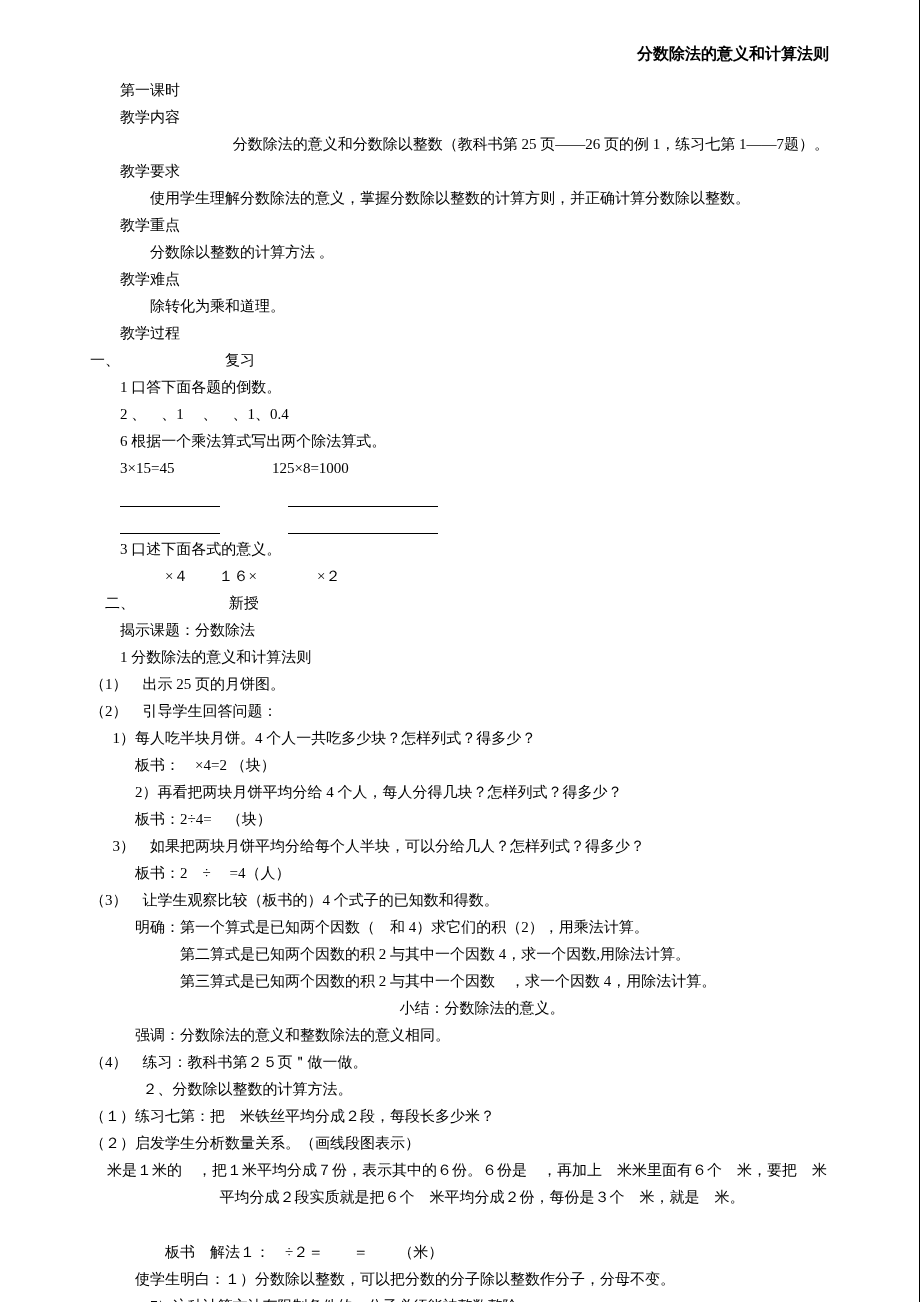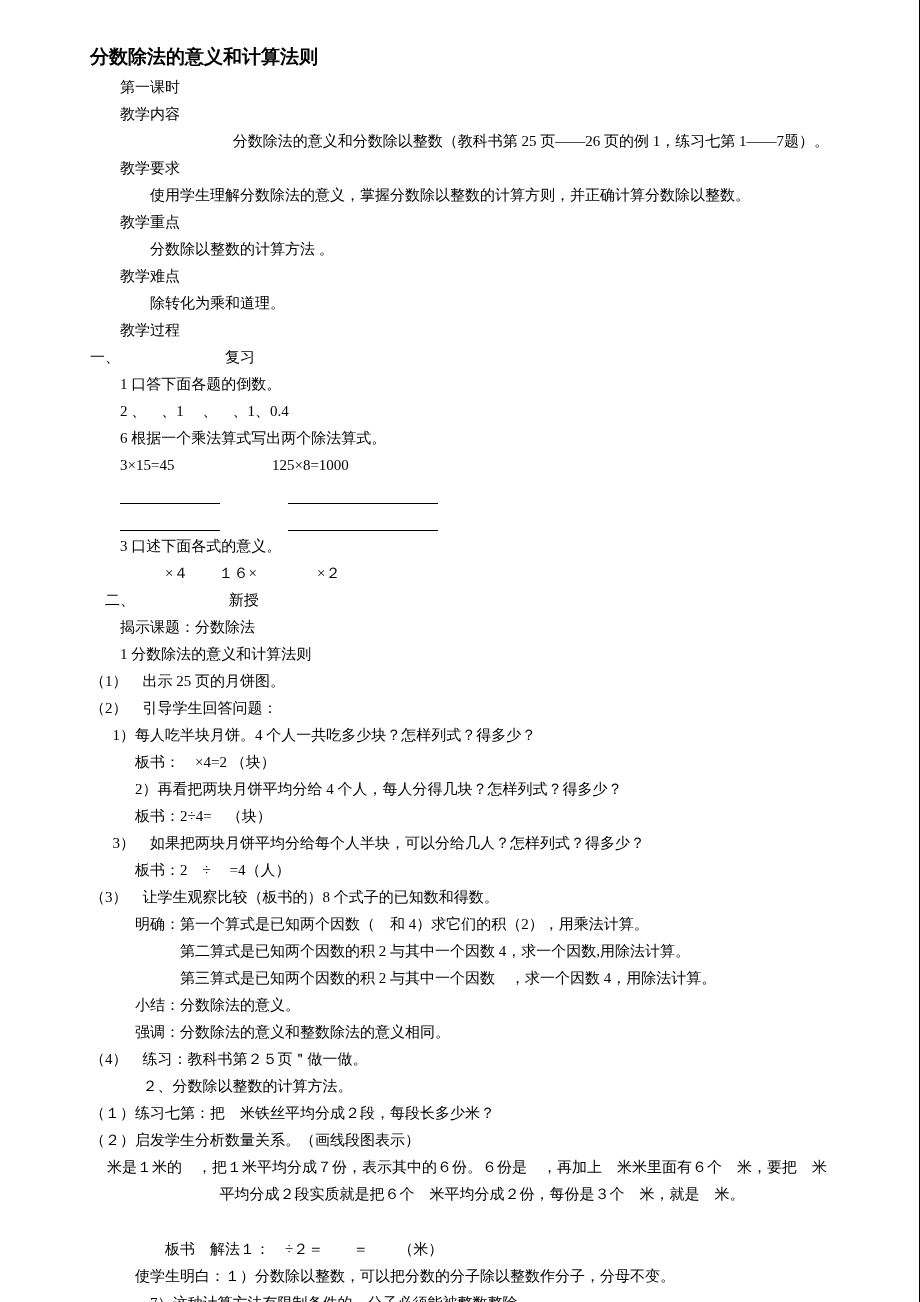--- a/index.html
+++ b/index.html
@@ -13,23 +13,24 @@
       line-height: 1.8;
       color: #000;
       background: #fff;
       width: 920px;
       min-height: 1302px;
       padding: 40px 90px 20px 90px;
       position: relative;
       border-right: 1px solid #000;
     }
     .title {
-      text-align: left;
+      text-align: right;
       font-weight: bold;
-      font-size: 19px;
+      font-size: 16px;
+      margin-bottom: 8px;
     }
     .indent-1 {
       padding-left: 2em;
     }
     .indent-2 {
       padding-left: 4em;
     }
     .section-line {
       display: flex;
     }
@@ -138,26 +139,26 @@
 </div>
 <div class="indent-2 line" style="padding-left:3em;">板书：　×4=2 （块）</div>
 <div class="line" style="padding-left:3em;">2）再看把两块月饼平均分给 4 个人，每人分得几块？怎样列式？得多少？</div>
 <div class="line" style="padding-left:3em;">板书：2÷4=　（块）</div>
 <div class="line" style="padding-left:1.5em;">
   <span>3）</span>　<span>如果把两块月饼平均分给每个人半块，可以分给几人？怎样列式？得多少？</span>
 </div>
 <div class="line" style="padding-left:3em;">板书：2　÷　 =4（人）</div>
 
 <div class="list-num line">
-  <span>（3）</span>　<span>让学生观察比较（板书的）8 个式子的已知数和得数。</span>
+  <span>（3）</span>　<span>让学生观察比较（板书的）4 个式子的已知数和得数。</span>
 </div>
 <div class="line" style="padding-left:3em;">明确：第一个算式是已知两个因数（　和 4）求它们的积（2），用乘法计算。</div>
 <div class="line" style="padding-left:6em;">第二算式是已知两个因数的积 2 与其中一个因数 4，求一个因数,用除法计算。</div>
 <div class="line" style="padding-left:6em;">第三算式是已知两个因数的积 2 与其中一个因数　，求一个因数 4，用除法计算。</div>
-<div class="line" style="padding-left:3em;">小结：分数除法的意义。</div>
+<div class="line" style="padding-left:3em;text-align:center;">小结：分数除法的意义。</div>
 <div class="line" style="padding-left:3em;">强调：分数除法的意义和整数除法的意义相同。</div>
 
 <div class="list-num line">
   <span>（4）</span>　<span>练习：教科书第２５页＂做一做。</span>
 </div>
 <div class="line" style="padding-left:3.5em;">２、分数除以整数的计算方法。</div>
 
 <div class="line">
   <span>（１）</span><span>练习七第：把　米铁丝平均分成２段，每段长多少米？</span>
 </div>

